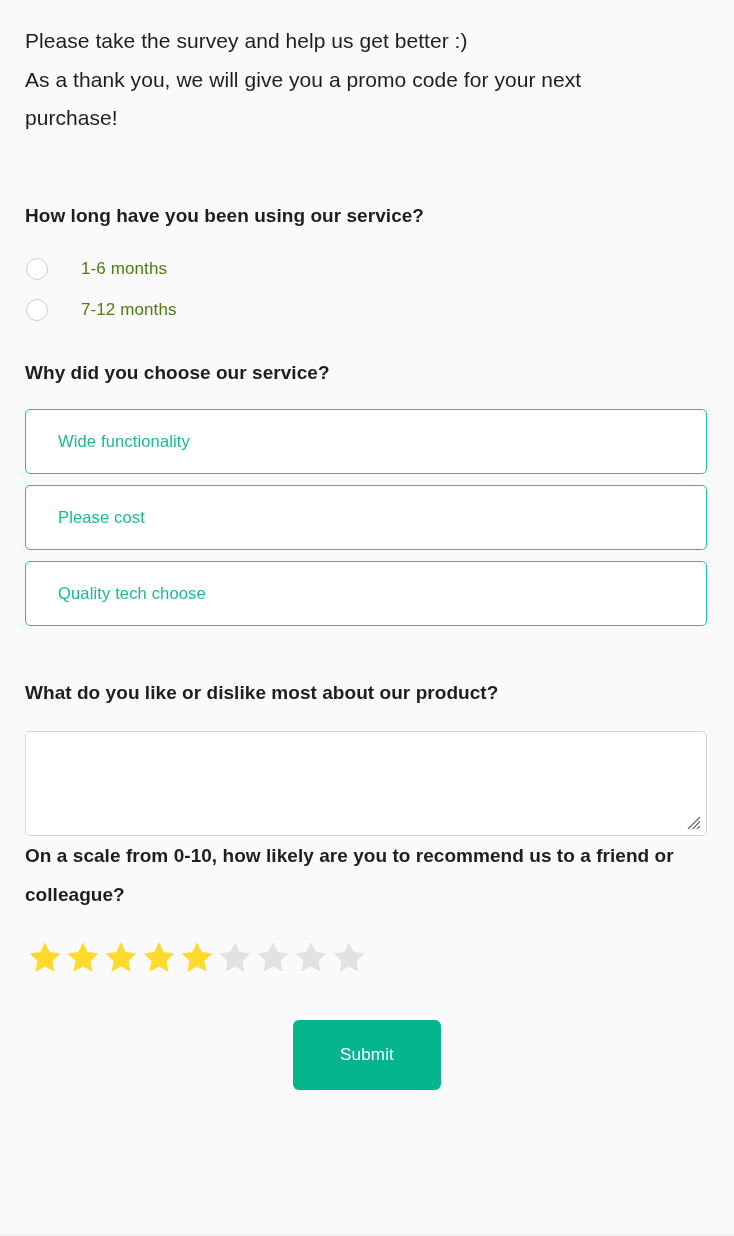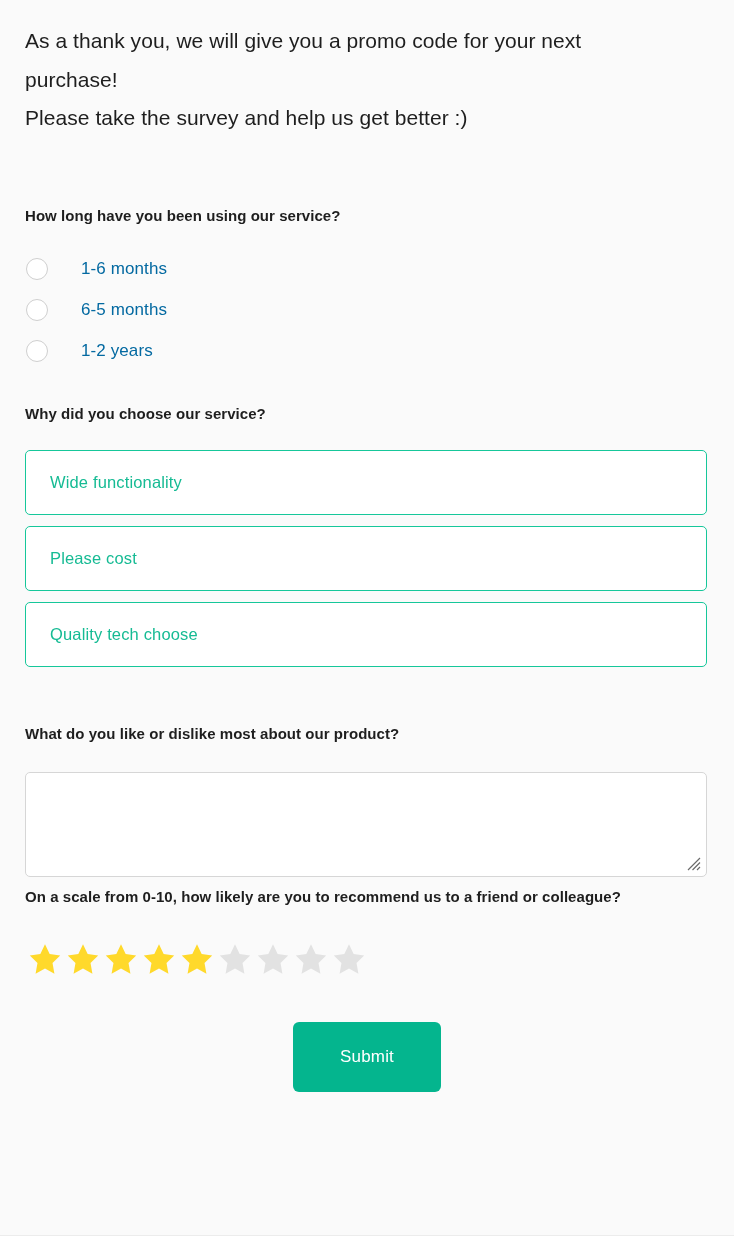--- a/index.html
+++ b/index.html
@@ -29,21 +29,21 @@
     font-size: 21px;
     line-height: 38.5px;
     color: #1e1e1e;
     letter-spacing: 0.05px;
     margin: 0 0 0 0;
     max-width: 600px;
   }
 
   
   .question {
-    font-size: 15px;
+    font-size: 19px;
     line-height: 39px;
     color: #1e1e1e;
     letter-spacing: 0.05px;
     margin: 0;
   }
   .q-service-length { margin-top: 58px; }
   .q-choose        { margin-top: 22px; }
   .q-like          { margin-top: 47px; }
   .q-recommend     { max-width: 690px; }
 
@@ -63,21 +63,21 @@
     height: 22px;
     border-radius: 50%;
     border: 1px solid #cfcfcf;
     background: #ffffff;
     box-sizing: border-box;
     flex: 0 0 auto;
     margin-left: 1px;
   }
   .radio-label {
     font-size: 17px;
-    color: #0369a1;
+    color: #4d7c0f;
     margin-left: 33px;
     letter-spacing: 0.1px;
   }
 
   
   .option-list {
     margin: 17px 0 0 0;
     padding: 0;
     list-style: none;
   }
@@ -87,21 +87,21 @@
     height: 65px;
     box-sizing: border-box;
     background: #ffffff;
     border: 1px solid #16c79a;
     border-radius: 5px;
     color: #16bb94;
     font-family: "Liberation Sans", sans-serif;
     font-size: 16.5px;
     letter-spacing: 0.15px;
     text-align: left;
-    padding: 0 0 0 24px;
+    padding: 0 0 0 32px;
     margin-bottom: 11px;
     line-height: 50px;
     cursor: pointer;
   }
 
   
   .textarea-wrap {
     position: relative;
     width: 682px;
     margin-top: 19px;
@@ -160,37 +160,33 @@
     font-size: 17px;
     letter-spacing: 0.2px;
     cursor: pointer;
   }
 </style>
 </head>
 <body>
 
 <div class="page">
 
+  <p class="intro">Please take the survey and help us get better :)</p>
   <p class="intro">As a thank you, we will give you a promo code for your next purchase!</p>
-  <p class="intro">Please take the survey and help us get better :)</p>
 
   <h2 class="question q-service-length">How long have you been using our service?</h2>
 
   <ul class="radio-list">
     <li class="radio-row">
       <span class="radio-mark"></span>
       <span class="radio-label">1-6 months</span>
     </li>
     <li class="radio-row">
       <span class="radio-mark"></span>
-      <span class="radio-label">6-5 months</span>
-    </li>
-    <li class="radio-row">
-      <span class="radio-mark"></span>
-      <span class="radio-label">1-2 years</span>
+      <span class="radio-label">7-12 months</span>
     </li>
   </ul>
 
   <h2 class="question q-choose">Why did you choose our service?</h2>
 
   <div class="option-list">
     <button class="option-btn">Wide functionality</button>
     <button class="option-btn">Please cost</button>
     <button class="option-btn">Quality tech choose</button>
   </div>

